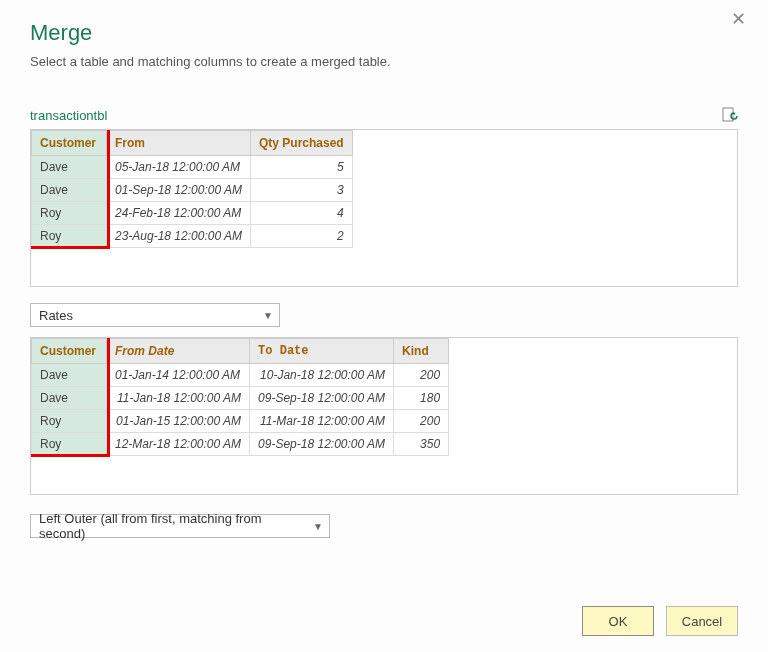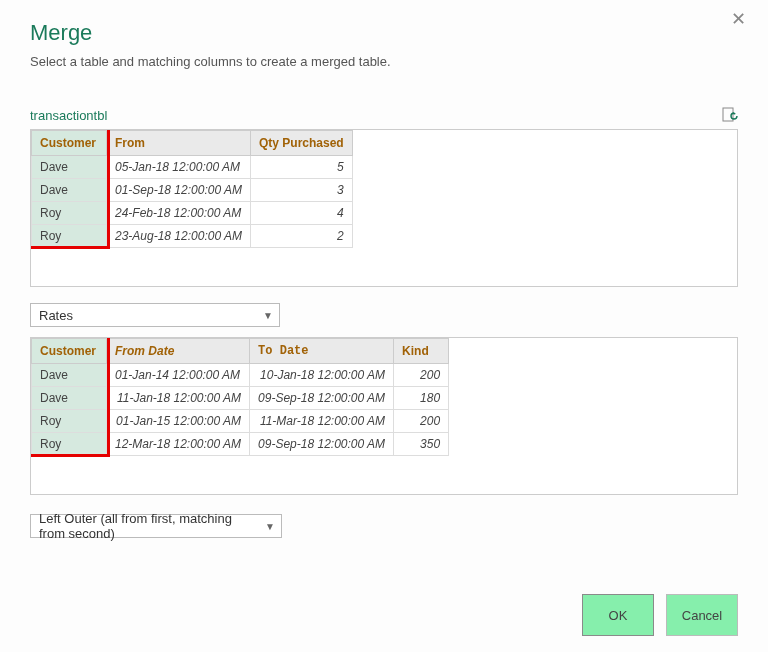--- a/index.html
+++ b/index.html
@@ -121,23 +121,23 @@
   }
   .buttons {
     position: absolute;
     bottom: 16px;
     right: 30px;
     display: flex;
     gap: 12px;
   }
   .btn {
     min-width: 72px;
-    height: 42px;
+    height: 30px;
     border: 1px solid #bbb;
-    background: #86efac;
+    background: #fef9c3;
     color: #444;
     font-size: 13px;
     cursor: pointer;
     display: inline-flex;
     align-items: center;
     justify-content: center;
   }
   .btn.primary {
     border-color: #8a8a8a;
   }
@@ -241,21 +241,21 @@
           <td style="text-align:right;">12-Mar-18 12:00:00 AM</td>
           <td style="text-align:right;">09-Sep-18 12:00:00 AM</td>
           <td class="num">350</td>
         </tr>
       </tbody>
     </table>
     <div class="red-highlight" style="left:-3px; top:-3px; width:82px; height:122px;"></div>
   </div>
 
   
-  <div class="dropdown" style="width:252px;">
+  <div class="dropdown" style="width:300px;">
     <span>Left Outer (all from first, matching from second)</span>
     <span class="chev">▼</span>
   </div>
 
   
   <div class="buttons">
     <div class="btn primary">OK</div>
     <div class="btn">Cancel</div>
   </div>
 

